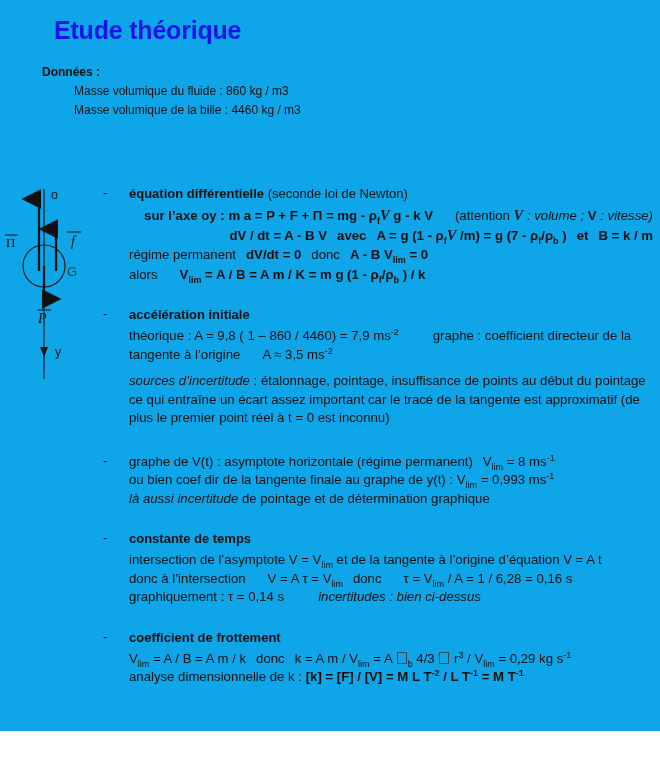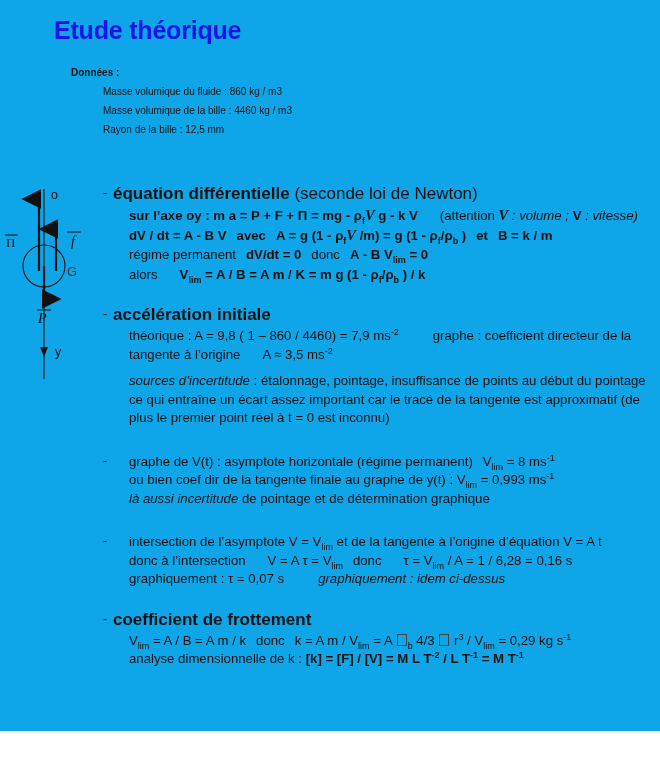--- a/index.html
+++ b/index.html
@@ -27,23 +27,23 @@
     font-size: 25px;
     font-weight: bold;
     color: #1814e8;
     letter-spacing: -0.2px;
     white-space: nowrap;
   }
 
   
   .donnees {
     position: absolute;
-    left: 70px;
+    left: 41px;
     top: 62px;
-    font-size: 10px;
+    font-size: 12px;
     line-height: 19px;
   }
   .donnees .dn-head {
     font-weight: bold;
   }
   .donnees .dn-item {
     padding-left: 32px;
   }
 
   
@@ -91,35 +91,35 @@
     margin-bottom: 2px;
   }
   .sec .dash {
     position: absolute;
     left: 2px;
     top: 0;
     font-size: 13.2px;
     color: #111;
   }
   .sec .head {
-    margin-left: 12px;
+    margin-left: 28px;
     font-weight: bold;
-    font-size: 17px;
+    font-size: 13px;
     line-height: 18px;
   }
   .lines {
     margin-left: 28px;
     margin-top: 3px;
   }
   .ln {
     line-height: 19.5px;
     white-space: normal;
   }
   .ln.tight { line-height: 18.5px; }
-  .b { font-weight: bold; }
+  .b { font-weight: bold; text-align: right; }
   .i { font-style: italic; }
   .serif-i {
     font-family: "Liberation Serif", serif;
     font-style: italic;
     font-size: 14.5px;
   }
   sub { font-size: 9px; line-height: 0; }
   sup { font-size: 9px; line-height: 0; }
   .tofu {
     display: inline-block;
@@ -144,21 +144,20 @@
 <body>
 
 <div class="page">
 
   <div class="title">Etude théorique</div>
 
   <div class="donnees">
     <div class="dn-head">Données :</div>
     <div class="dn-item">Masse volumique du fluide : 860 kg / m3</div>
     <div class="dn-item">Masse volumique de la bille : 4460 kg / m3</div>
-    <div class="dn-item">Rayon de la bille : 12,5 mm</div>
   </div>
 
   <div class="diagram">
     <svg width="110" height="200" viewBox="0 0 110 200">
       <defs>
         <marker id="arrUp" markerWidth="9" markerHeight="9" refX="4.5" refY="8" orient="auto">
           <path d="M4.5,0 L9,9 L0,9 Z" fill="#111"></path>
         </marker>
         <marker id="arrDown" markerWidth="9" markerHeight="9" refX="4.5" refY="8" orient="auto">
           <path d="M4.5,0 L9,9 L0,9 Z" fill="#111"></path>
@@ -202,21 +201,21 @@
 
     <div class="sec">
       <span class="dash">-</span>
       <div class="head">
         <span>équation différentielle</span>
         <span style="font-weight:normal">(seconde loi de Newton)</span>
       </div>
       <div class="lines">
         <div class="ln b"><span>sur l’axe oy : m a = P + F + Π = mg - ρ</span><sub>f</sub><span class="serif-i">V</span><span> g - k V</span><span class="sp-lg"></span><span style="font-weight:normal">(attention  </span><span class="serif-i">V</span><span class="i" style="font-weight:normal"> : volume ; </span><span>V</span><span class="i" style="font-weight:normal"> : vitesse)</span></div>
 
-        <div class="ln b"><span>dV / dt = A - B V</span><span class="sp"></span><span>avec</span><span class="sp"></span><span>A = g (1 - ρ</span><sub>f</sub><span class="serif-i">V</span><span> /m) = g (1 - ρ</span><sub>f</sub><span>/ρ</span><sub>b</sub><span> )</span><span class="sp"></span><span>et</span><span class="sp"></span><span>B = k / m</span></div>
+        <div class="ln b"><span>dV / dt = A - B V</span><span class="sp"></span><span>avec</span><span class="sp"></span><span>A = g (1 - ρ</span><sub>f</sub><span class="serif-i">V</span><span> /m) = g (7 - ρ</span><sub>f</sub><span>/ρ</span><sub>b</sub><span> )</span><span class="sp"></span><span>et</span><span class="sp"></span><span>B = k / m</span></div>
 
         <div class="ln"><span>régime permanent</span><span class="sp"></span><span class="b">dV/dt = 0</span><span class="sp"></span><span>donc</span><span class="sp"></span><span class="b">A - B V</span><sub class="b">lim</sub><span class="b"> = 0</span></div>
 
         <div class="ln"><span>alors</span><span class="sp-lg"></span><span class="b">V</span><sub class="b">lim</sub><span class="b"> = A / B =  A m / K = m g (1 - ρ</span><sub class="b">f</sub><span class="b">/ρ</span><sub class="b">b</sub><span class="b"> ) / k</span></div>
       </div>
     </div>
 
     <div class="gap-lg"></div>
 
     <div class="sec">
@@ -238,24 +237,25 @@
         <div class="ln tight"><span>graphe de V(t) : asymptote horizontale (régime permanent)</span><span class="sp"></span><span>V</span><sub>lim</sub><span> = 8 ms</span><sup>-1</sup></div>
         <div class="ln tight"><span>ou bien coef dir de la tangente finale au graphe de y(t) : V</span><sub>lim</sub><span> = 0,993 ms</span><sup>-1</sup></div>
         <div class="ln tight"><span class="i">là aussi incertitude</span><span> de pointage et de détermination graphique</span></div>
       </div>
     </div>
 
     <div class="gap-lg"></div>
 
     <div class="sec">
       <span class="dash">-</span>
+      <div class="head">constante de temps</div>
       <div class="lines">
         <div class="ln tight"><span>intersection de l’asymptote V = V</span><sub>lim</sub><span>  et de la tangente à l’origine d’équation V = A t</span></div>
         <div class="ln tight"><span>donc à l’intersection</span><span class="sp-lg"></span><span>V = A τ = V</span><sub>lim</sub><span class="sp"></span><span>donc</span><span class="sp-lg"></span><span>τ = V</span><sub>lim</sub><span> / A =  1 / 6,28 = 0,16 s</span></div>
-        <div class="ln tight"><span>graphiquement : τ = 0,07 s</span><span class="sp-xl"></span><span class="i">graphiquement : idem ci-dessus</span></div>
+        <div class="ln tight"><span>graphiquement : τ = 0,14 s</span><span class="sp-xl"></span><span class="i">incertitudes : bien ci-dessus</span></div>
       </div>
     </div>
 
     <div class="gap-lg"></div>
 
     <div class="sec">
       <span class="dash">-</span>
       <div class="head">coefficient de frottement</div>
       <div class="lines">
         <div class="ln tight"><span>V</span><sub>lim</sub><span> = A / B =  A m / k</span><span class="sp"></span><span>donc</span><span class="sp"></span><span>k = A m / V</span><sub>lim</sub><span> = A</span> <span class="tofu"></span><sub>b</sub> <span>4/3</span> <span class="tofu"></span> <span>r</span><sup>3</sup><span> / V</span><sub>lim</sub><span> = 0,29 kg s</span><sup>-1</sup></div>

